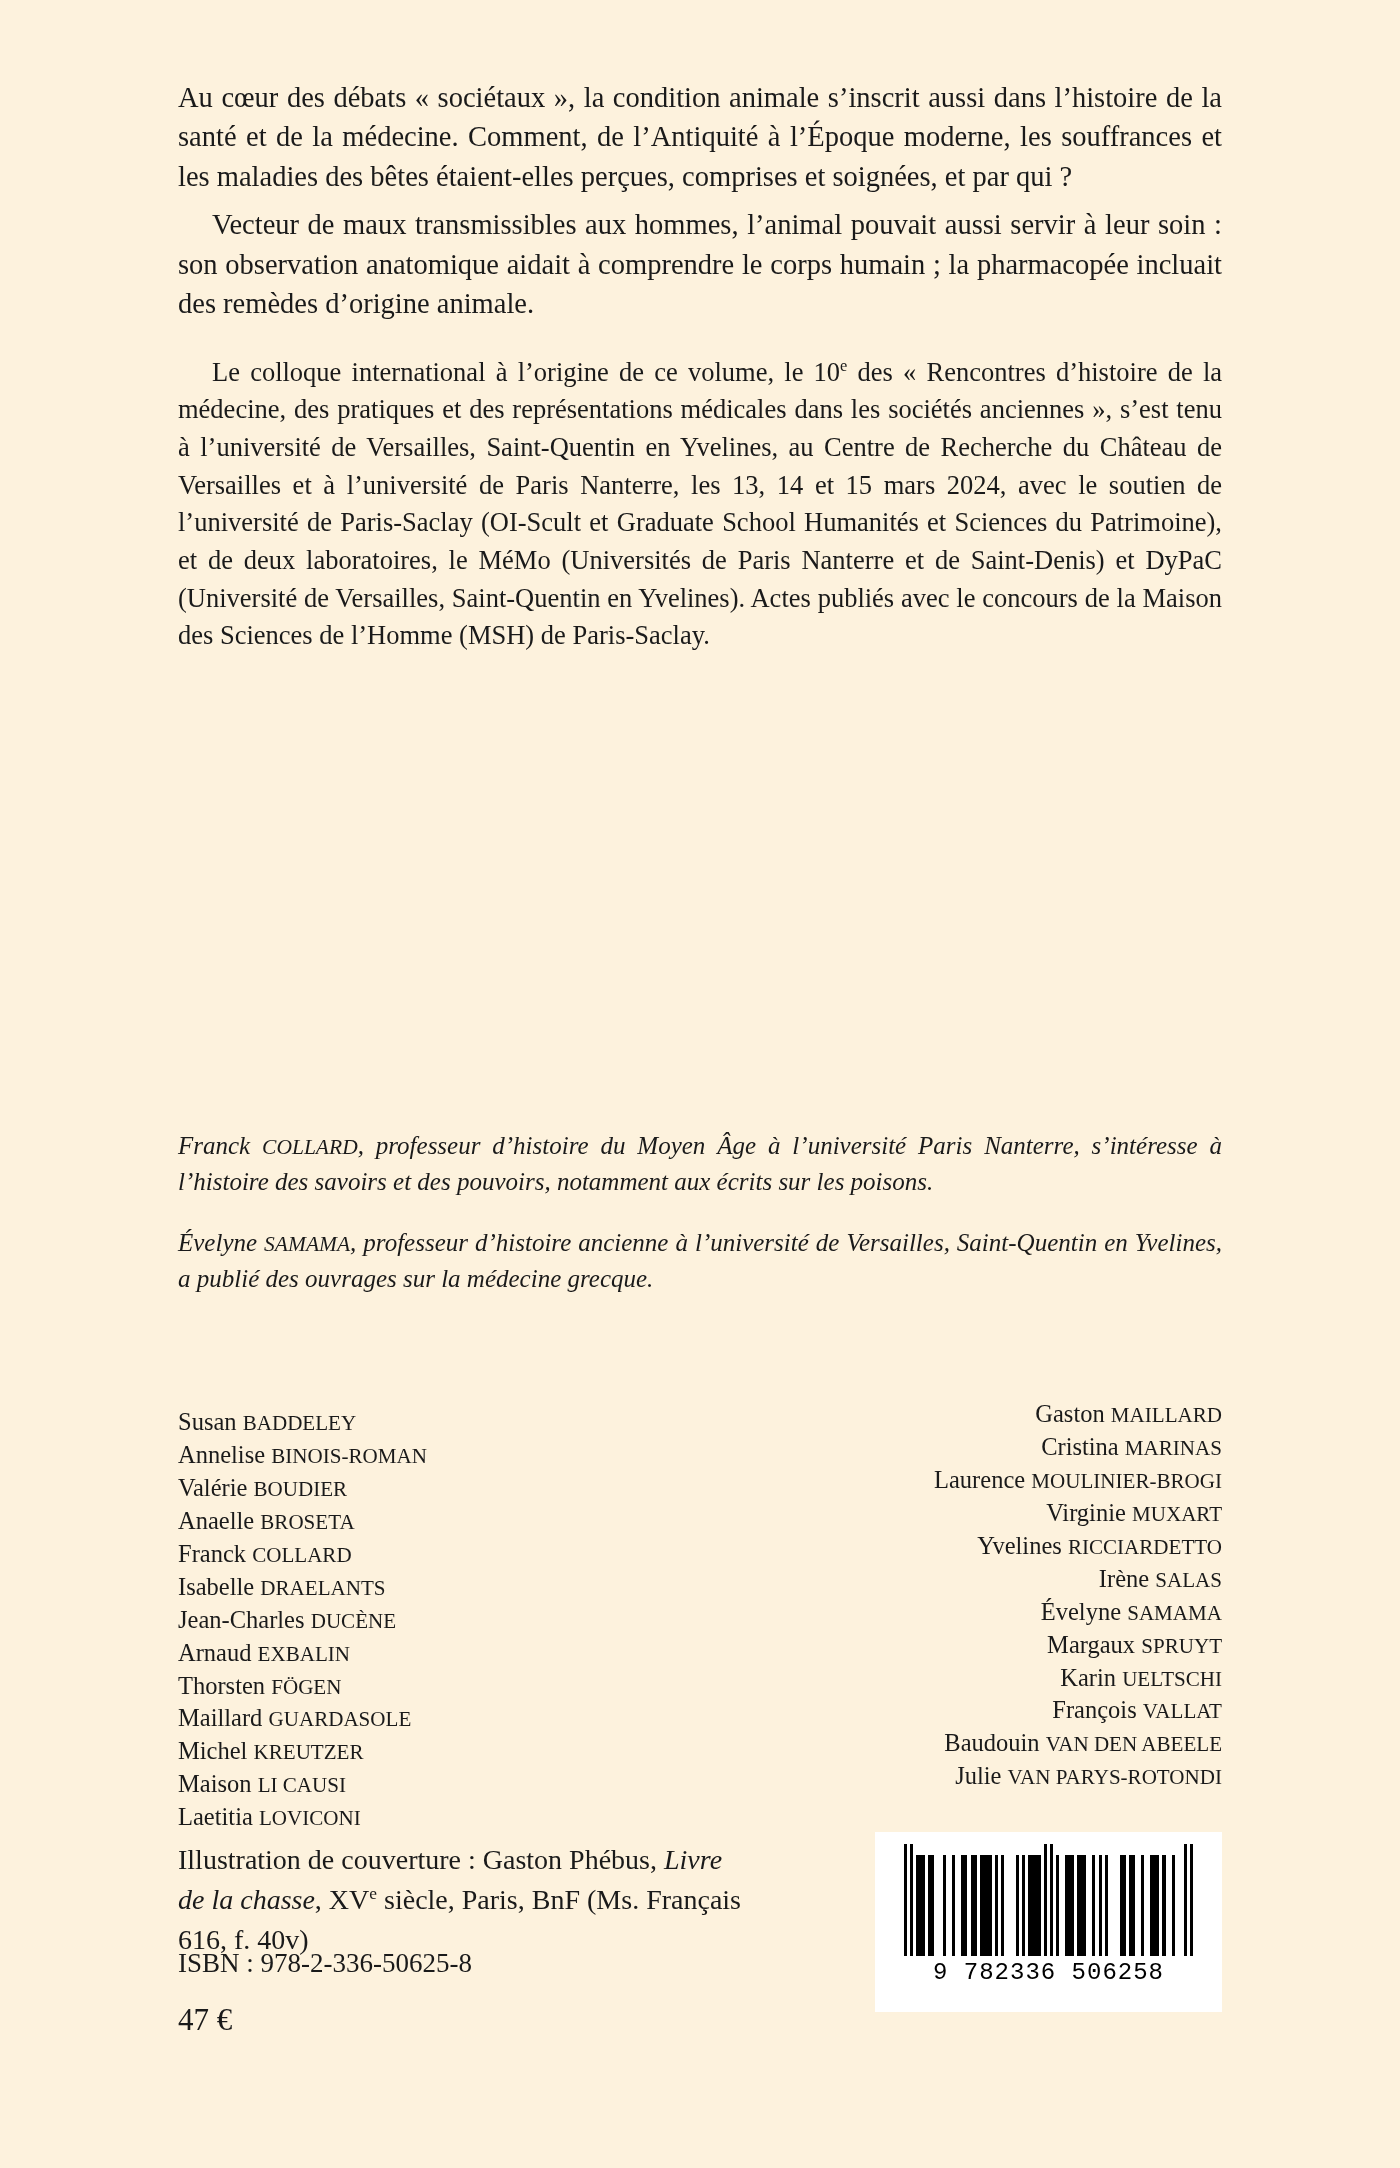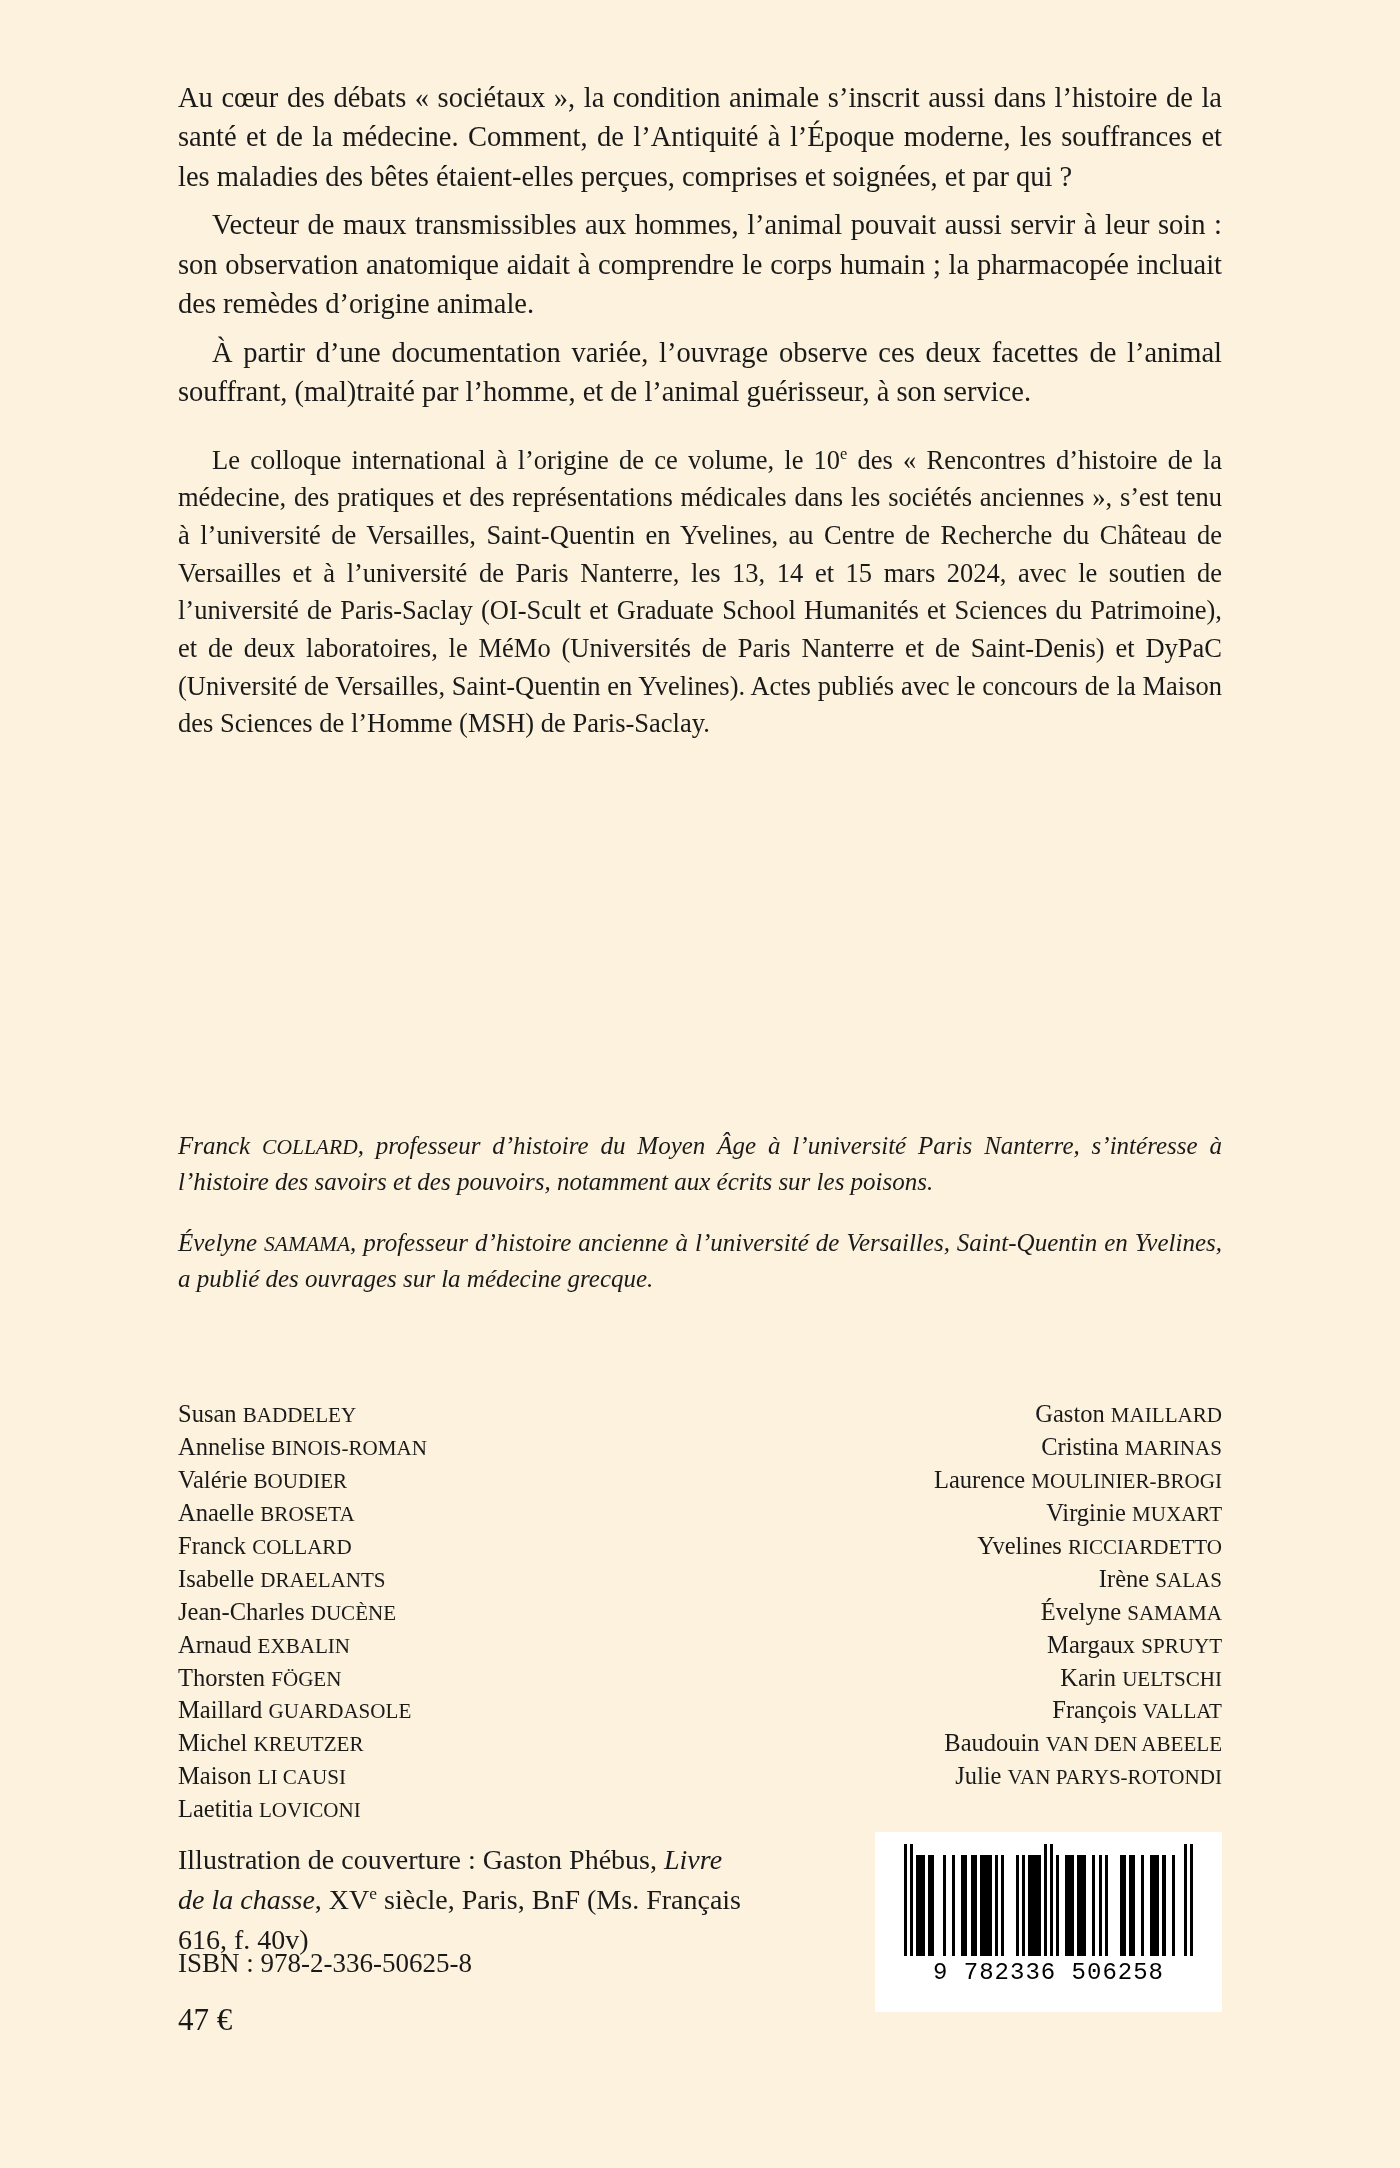--- a/index.html
+++ b/index.html
@@ -79,20 +79,21 @@
   .contributors {
     position: absolute;
     top: 1398px;
     left: 0;
     width: 1044px;
     display: flex;
     justify-content: space-between;
   }
   .col-left {
     text-align: left;
+    margin-top: 8px;
   }
   .col-right {
     text-align: right;
   }
   .contributors div.name {
     font-size: 24.5px;
     line-height: 1.345;
     white-space: nowrap;
   }
   .footer {
@@ -161,21 +162,20 @@
   }
 </style>
 </head>
 <body>
 
 <div class="page">
 
   <div class="blurb">
     <p class="first">Au cœur des débats « sociétaux », la condition animale s’inscrit aussi dans l’histoire de la santé et de la médecine. Comment, de l’Antiquité à l’Époque moderne, les souffrances et les maladies des bêtes étaient-elles perçues, comprises et soignées, et par qui ?</p>
     <p>Vecteur de maux transmissibles aux hommes, l’animal pouvait aussi servir à leur soin : son observation anatomique aidait à comprendre le corps humain ; la pharmacopée incluait des remèdes d’origine animale.</p>
-    <p>À partir d’une documentation variée, l’ouvrage observe ces deux facettes de l’animal souffrant, (mal)traité par l’homme, et de l’animal guérisseur, à son service.</p>
     <p class="colloque"><span>Le colloque international à l’origine de ce volume, le 10</span><sup class="ord">e</sup><span> des « Rencontres d’histoire de la médecine, des pratiques et des représentations médicales dans les sociétés anciennes », s’est tenu à l’université de Versailles, Saint-Quentin en Yvelines, au Centre de Recherche du Château de Versailles et à l’université de Paris Nanterre, les 13, 14 et 15 mars 2024, avec le soutien de l’université de Paris-Saclay (OI-Scult et Graduate School Humanités et Sciences du Patrimoine), et de deux laboratoires, le MéMo (Universités de Paris Nanterre et de Saint-Denis) et DyPaC (Université de Versailles, Saint-Quentin en Yvelines). Actes publiés avec le concours de la Maison des Sciences de l’Homme (MSH) de Paris-Saclay.</span></p>
   </div>
 
   <div class="bios">
     <p><span>Franck </span><span class="sc name-cap">Collard</span><span>, professeur d’histoire du Moyen Âge à l’université Paris Nanterre, s’intéresse à l’histoire des savoirs et des pouvoirs, notamment aux écrits sur les poisons.</span></p>
     <p><span>Évelyne </span><span class="sc name-cap">Samama</span><span>, professeur d’histoire ancienne à l’université de Versailles, Saint-Quentin en Yvelines, a publié des ouvrages sur la médecine grecque.</span></p>
   </div>
 
   <div class="contributors">
     <div class="col-left">

